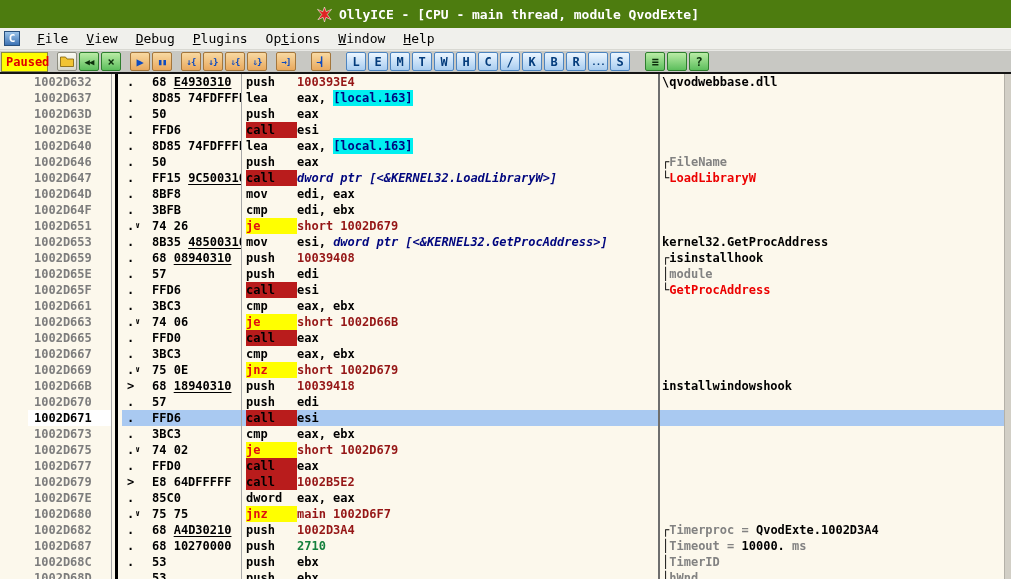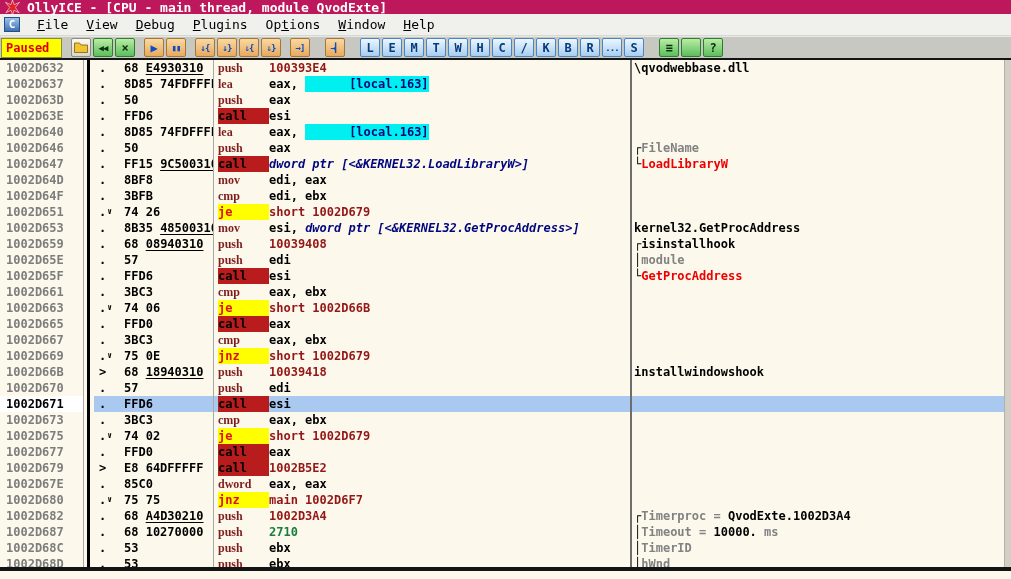--- a/index.html
+++ b/index.html
@@ -3,23 +3,23 @@
 <meta charset="utf-8">
 <style>
   * { margin:0; padding:0; box-sizing:border-box; }
   html,body { background:#555; }
   .window {
     position:relative; width:1011px; height:579px; overflow:hidden;
     font-family:"DejaVu Sans Mono", monospace; background:#fcf8ec;
   }
   
   .titlebar {
-    height:14px; background:#be185d; color:#fff;
+    height:28px; background:#4d7c0f; color:#fff;
     display:flex; align-items:center; gap:7px; padding-left:5px;
-    font-size:13px; font-weight:bold; white-space:pre;
+    font-size:13px; font-weight:bold; white-space:pre;justify-content:center;
   }
   
   .menubar {
     height:22px; background:#f0f0ec; display:flex; align-items:center;
     font-size:13px; color:#000; border-bottom:1px solid #d8d8d2;
   }
   .cpu-icon {
     width:16px; height:15px; margin:0 8px 0 4px;
     background:linear-gradient(#9cc4ea,#3c72b4); border:1px solid #28507e;
     color:#fff; font-size:11px; font-weight:bold; display:flex;
@@ -27,21 +27,21 @@
   }
   .menu-item { padding:2px 9px; white-space:pre; cursor:default; }
   .menu-item u { text-decoration:underline; }
   
   .toolbar {
     height:24px; background:#c8c8c3; display:flex; align-items:center;
     padding-left:1px; border-bottom:2px solid #141414;
     border-top:1px solid #e8e8e4;
   }
   .paused {
-    width:61px; height:20px; background:#ffff00; color:#e00000;
+    width:47px; height:20px; background:#ffff00; color:#e00000;
     font-size:12px; font-weight:bold; padding:2px 0 0 4px;
     border:1px solid #8a8a40; margin-right:9px;
   }
   .tbtn {
     width:20px; height:19px; margin-right:2px; border-radius:2px;
     display:flex; align-items:center; justify-content:center;
     font-size:12px; font-weight:bold; cursor:default; white-space:nowrap;
   }
   .tbtn span { display:flex; align-items:center; justify-content:center; }
   .b-plain { background:linear-gradient(#fafaf2,#d8d8ca); border:1px solid #8c8c80; }
@@ -56,42 +56,42 @@
   .grid-icon i:nth-child(1){background:#e03030;} .grid-icon i:nth-child(2){background:#f0d020;}
   .grid-icon i:nth-child(3){background:#3050e0;} .grid-icon i:nth-child(4){background:#30a030;}
   
   .disasm {
     position:relative; height:511px; overflow:hidden;
     background:#fcf8ec; font-size:12px; font-weight:bold; line-height:16px;
   }
   .row { display:flex; height:16px; white-space:pre; }
   .c-addr {
     width:84px; padding-left:6px; color:#7d7d7d;
-    border-right:1px solid #a8a8a8; overflow:hidden;
+    border-right:1px solid #a8a8a8; overflow:hidden;margin-left:28px;
   }
   .c-bar { width:10px; position:relative; }
   .c-bar::after { content:""; position:absolute; left:3px; top:0; bottom:0; width:3px; background:#000; }
   .c-hex {
     width:120px; border-right:1px solid #a8a8a8; display:flex; overflow:hidden; color:#000;
   }
   .marker { width:30px; padding-left:5px; color:#000; flex:none; }
   .marker .dn { font-size:8px; vertical-align:2px; margin-left:1px; }
   .bytes { flex:1; overflow:hidden; white-space:pre; }
   .u { text-decoration:underline; text-underline-offset:2px; }
   .c-asm { width:418px; border-right:2px solid #6e6e6e; padding-left:4px; display:flex; overflow:hidden; }
   .mn { width:51px; flex:none; }
   .c-cmt { flex:1; padding-left:2px; overflow:hidden; }
   
-  .k-mn   { color:#7f1d1d;font-family:Liberation Serif, serif; }
+  .k-mn   { color:#000000; }
   .k-call { color:#000; background:#b91c1c; }
   .k-jmp  { color:#e01010; background:#ffff00; }
   .k-reg  { color:#000; }
   .k-imm  { color:#951616; }
   .k-mem  { color:#00067e;font-style:italic; }
-  .k-loc  { color:#00067e; background:#00f0f0;padding-left:44px; }
+  .k-loc  { color:#00067e; background:#00f0f0; }
   .k-const{ color:#15803d; }
   .k-b { color:#000; }
   .k-g { color:#828282; }
   .k-r { color:#ec0000; }
   
   .row.selected .c-hex, .row.selected .c-asm, .row.selected .c-cmt { background:#a9c9f1; }
   .row.selected .c-addr { background:#ffffff; color:#000; }
   
   .bottom-edge { position:absolute; left:0; right:0; bottom:0; height:4px; background:#141414; }
   .right-strip { position:absolute; top:0; right:0; bottom:4px; width:7px; background:#d2cfc6; border-left:1px solid #b4b1a8; }

